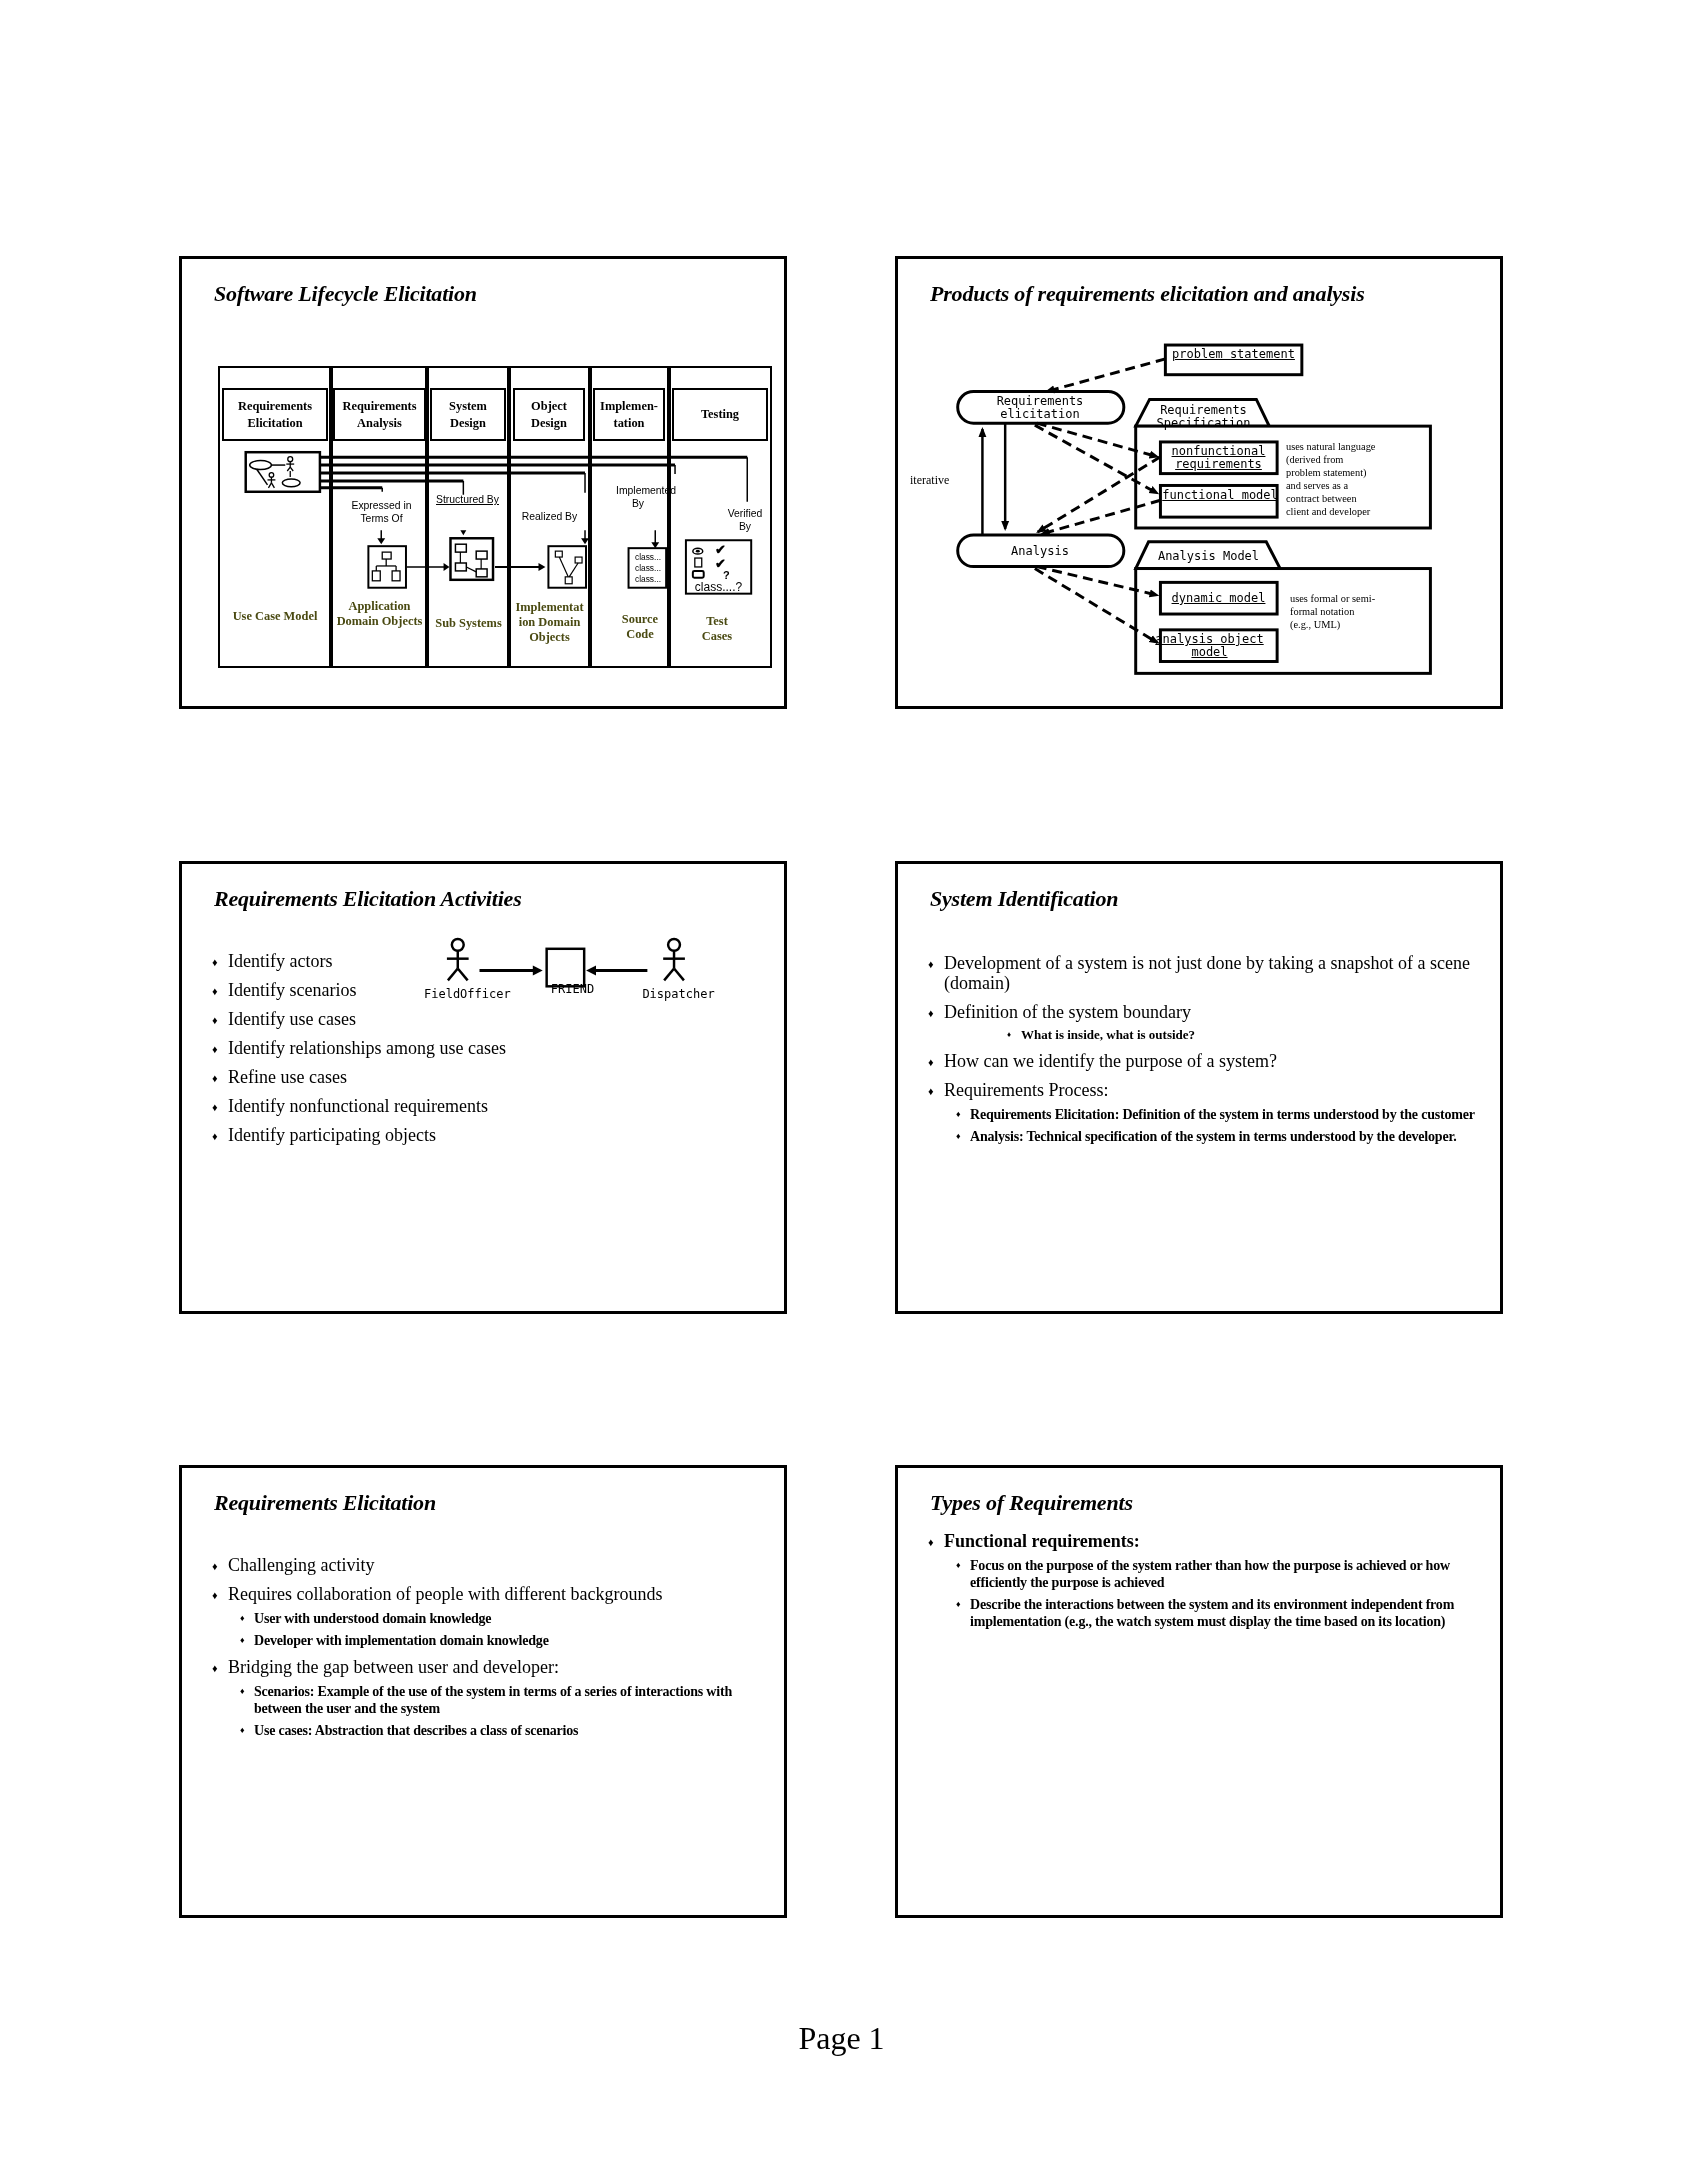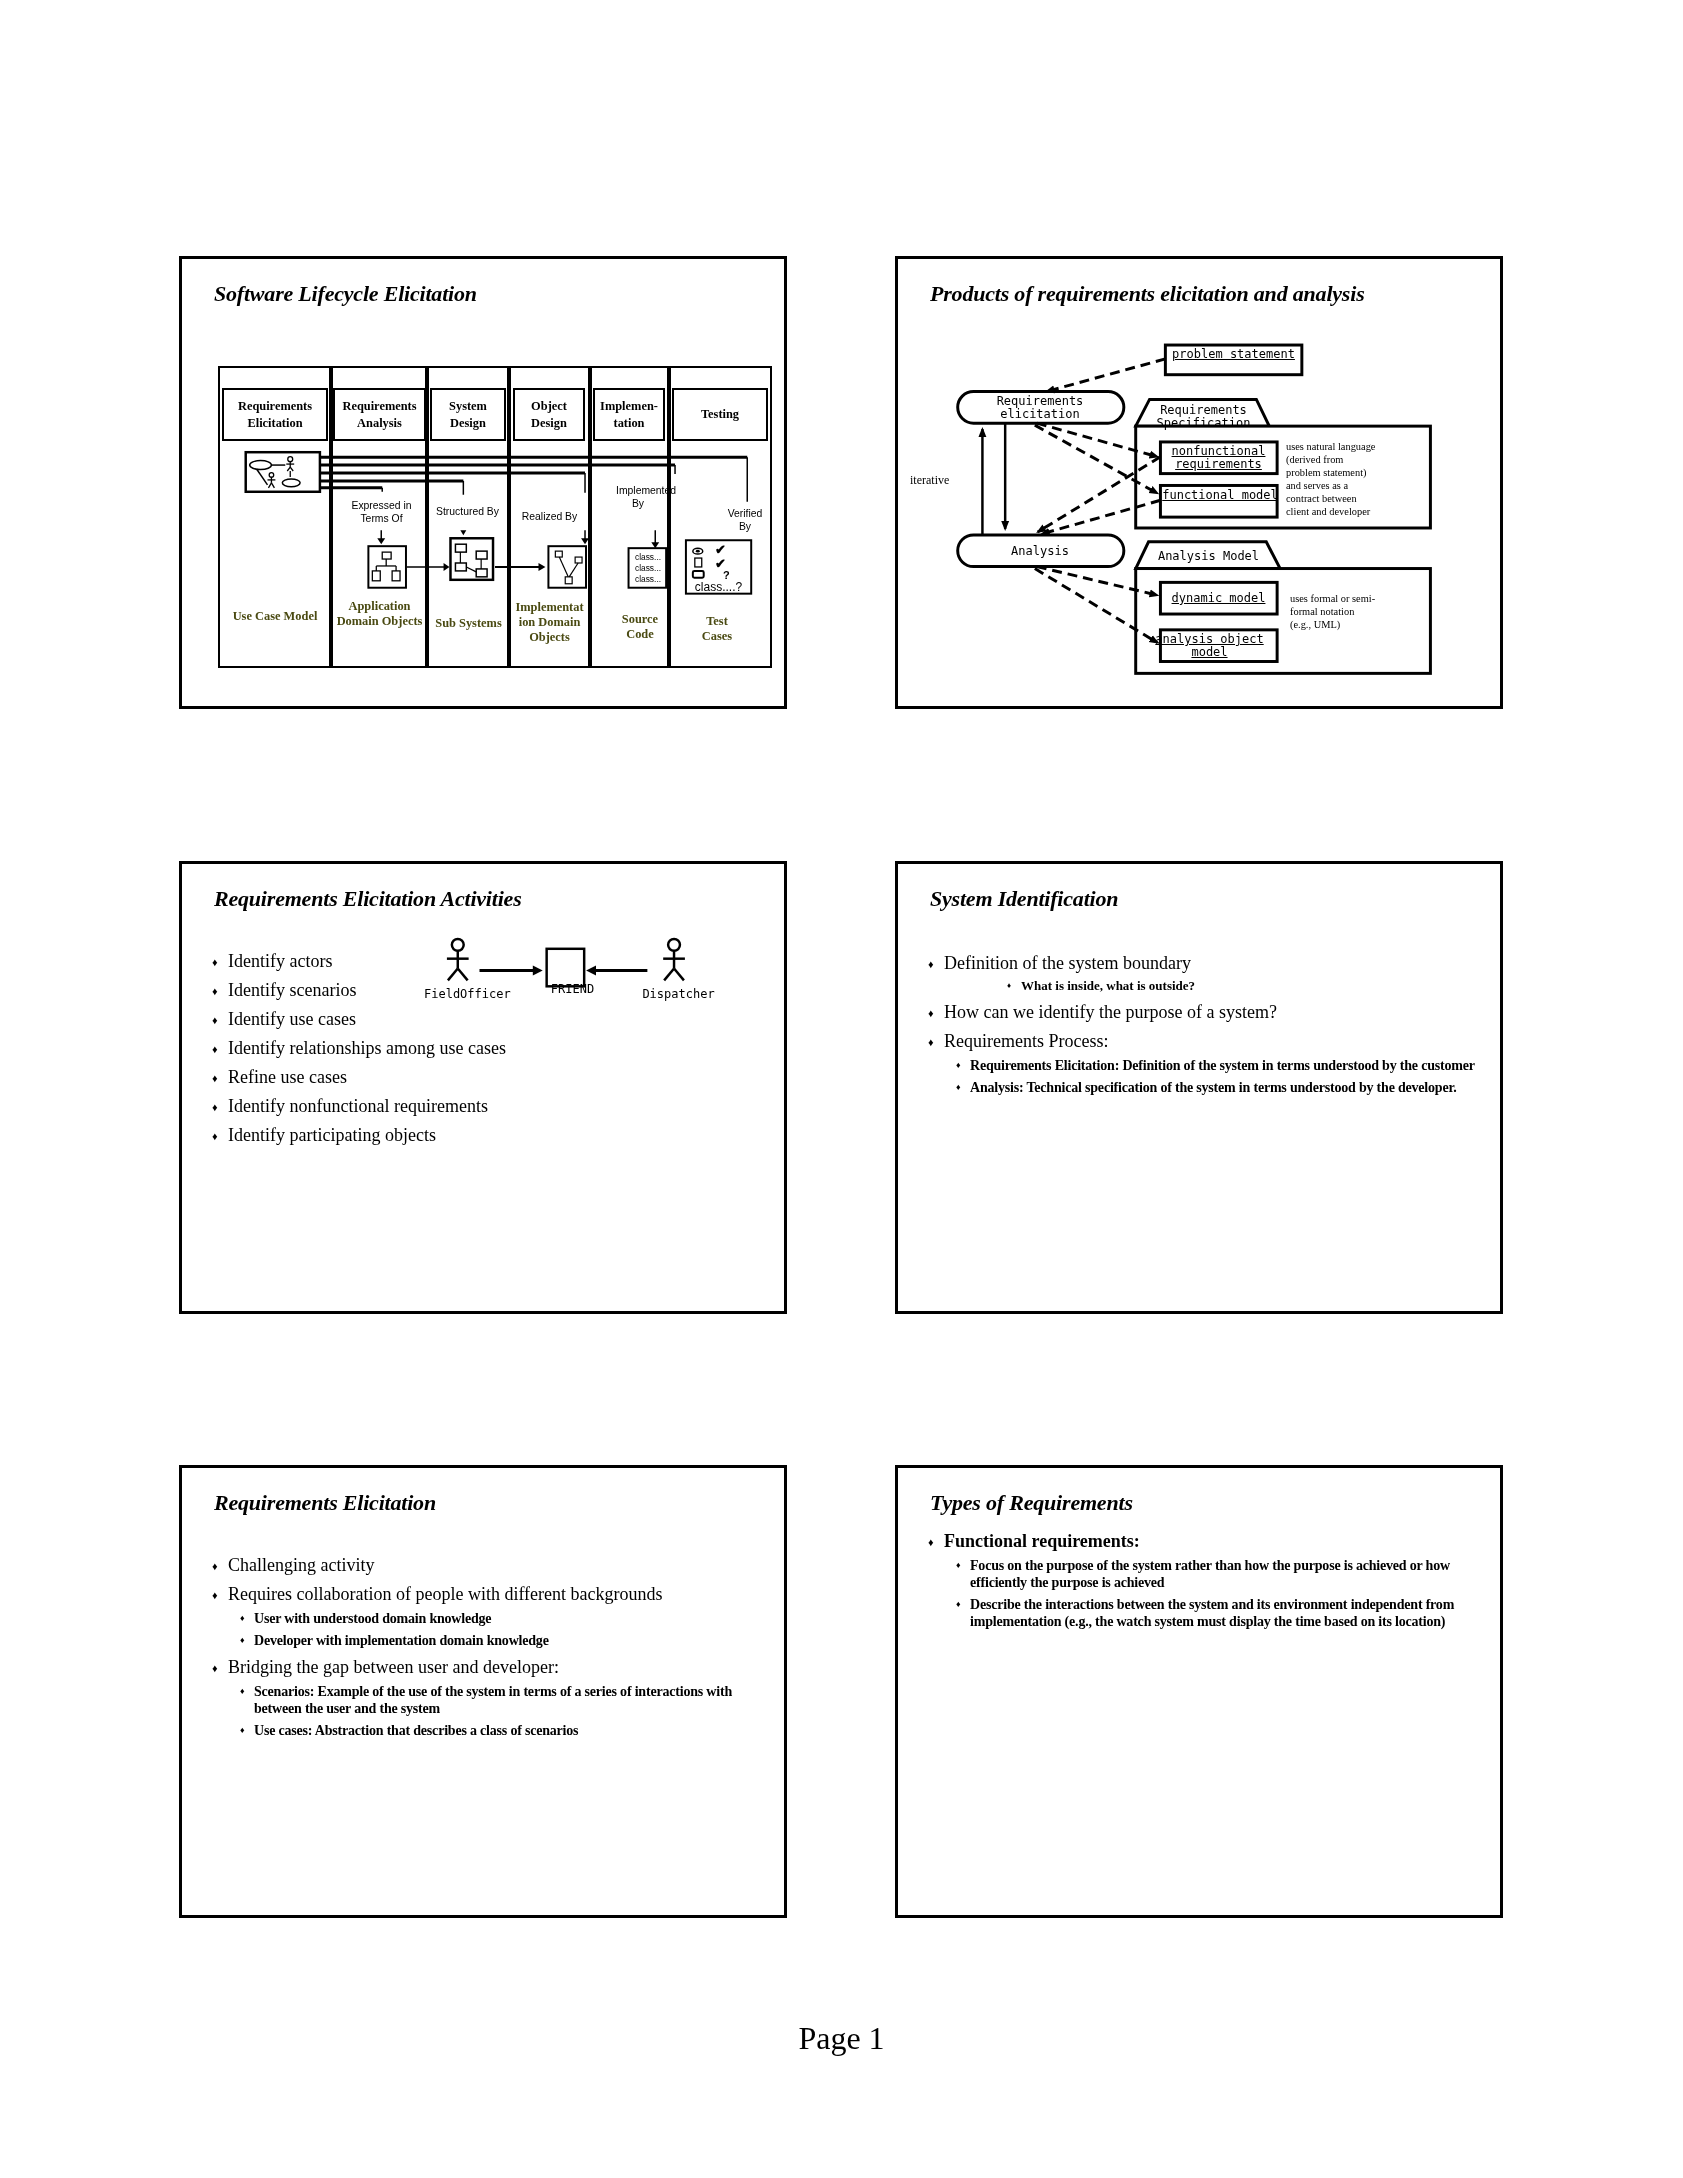--- a/index.html
+++ b/index.html
@@ -122,21 +122,21 @@
       <rect x="413" y="182" width="38" height="40" fill="#fff" stroke="#000" stroke-width="2"></rect>
 
       <rect x="471" y="174" width="66" height="54" fill="#fff" stroke="#000" stroke-width="2"></rect>
       <ellipse cx="483" cy="185" rx="5" ry="3" fill="none" stroke="#000" stroke-width="1.5"></ellipse>
       <ellipse cx="483" cy="185" rx="2" ry="1.5" fill="#000"></ellipse>
       <rect x="480" y="192" width="7" height="9" fill="none" stroke="#000" stroke-width="1.3"></rect>
       <rect x="478" y="205" width="11" height="7" rx="1.5" fill="none" stroke="#000" stroke-width="2"></rect>
     </svg>
 
     <div class="lc-label" style="left:116px; top:131px; width:91px;">Expressed in Terms Of</div>
-    <div class="lc-label" style="left:207px; top:137px; width:81px;">Structured By</div>
+    <div class="lc-label" style="left:207px; top:125px; width:81px;text-decoration:underline;">Structured By</div>
     <div class="lc-label" style="left:290px; top:142px; width:79px;">Realized By</div>
     <div class="lc-label" style="left:396px; top:116px; width:44px;">Implemented By</div>
     <div class="lc-label" style="left:503px; top:139px; width:44px;">Verified By</div>
 
     <div class="lc-label" style="left:410px; top:184px; width:36px; font-size:8.4px; line-height:11px;">
       <div>class...</div>
       <div>class...</div>
       <div>class...</div>
     </div>
 
@@ -250,20 +250,21 @@
     </g>
   </svg>
   <div class="ps-text mono" style="left:242px; top:124px; width:79px; font-size:12px;">FieldOfficer</div>
   <div class="ps-text mono" style="left:356px; top:119px; width:69px; font-size:12px;">FRIEND</div>
   <div class="ps-text mono" style="left:457px; top:124px; width:79px; font-size:12px;">Dispatcher</div>
 </div>
 
 <div class="slide" style="left:895px; top:861px;">
   <div class="slide-title">System Identification</div>
   <ul class="bullets" style="top:89px;">
+    <li class="b1">Development of a system is not just done by taking a snapshot of a scene (domain)</li>
     <li class="b1">Definition of the system boundary</li>
     <li class="b3">What is inside, what is outside?</li>
     <li class="b1">How can we identify the purpose of a system?</li>
     <li class="b1">Requirements Process:</li>
     <li class="b2" style="margin-left:28px;">Requirements Elicitation: Definition of the system in terms understood by the customer</li>
     <li class="b2" style="margin-left:28px;">Analysis: Technical specification of the system in terms understood by the developer.</li>
   </ul>
 </div>
 
 <div class="slide" style="left:179px; top:1465px;">

